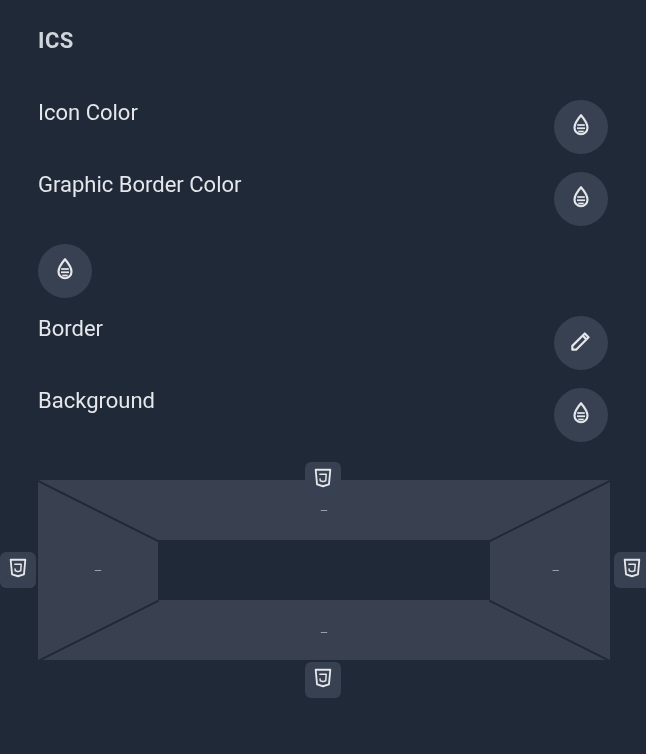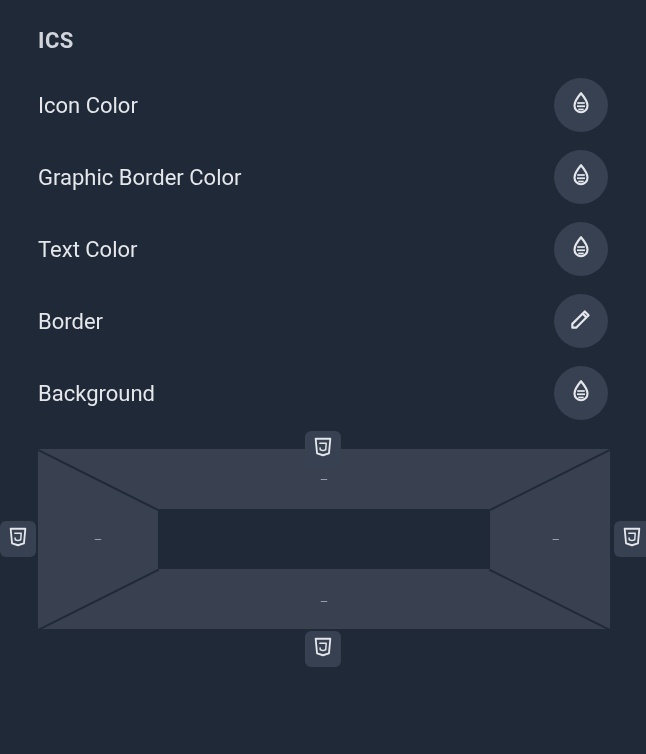--- a/index.html
+++ b/index.html
@@ -11,25 +11,24 @@
     height: 754px;
     overflow: hidden;
     position: relative;
   }
   .container { padding: 28px 38px 0 38px; }
   .section-title {
     font-size: 22px;
     font-weight: 700;
     letter-spacing: 0.5px;
     color: #d1d5db;
-    margin-bottom: 16px;
+    margin-bottom: 47px;
   }
   .row {
     display: flex;
-    align-items: center;
     justify-content: space-between;
     height: 72px;
   }
   .row-label {
     font-size: 22px;
     color: #e5e7eb;
     font-weight: 400;
   }
   .row-actions { display: flex; align-items: center; gap: 18px; }
   .icon-btn {
@@ -166,21 +165,20 @@
   <div class="row">
     <div class="row-label">Graphic Border Color</div>
     <div class="icon-btn">
       <span style="color:#e5e7eb"><svg viewBox="0 0 24 24">
             <use href="#ico-droplet"></use>
           </svg></span>
     </div>
   </div>
 
   <div class="row">
-    <div class="row-label">Text Color</div>
     <div class="icon-btn">
       <span style="color:#e5e7eb"><svg viewBox="0 0 24 24">
             <use href="#ico-droplet"></use>
           </svg></span>
     </div>
   </div>
 
   <div class="row">
     <div class="row-label">Border</div>
     <div class="icon-btn">

